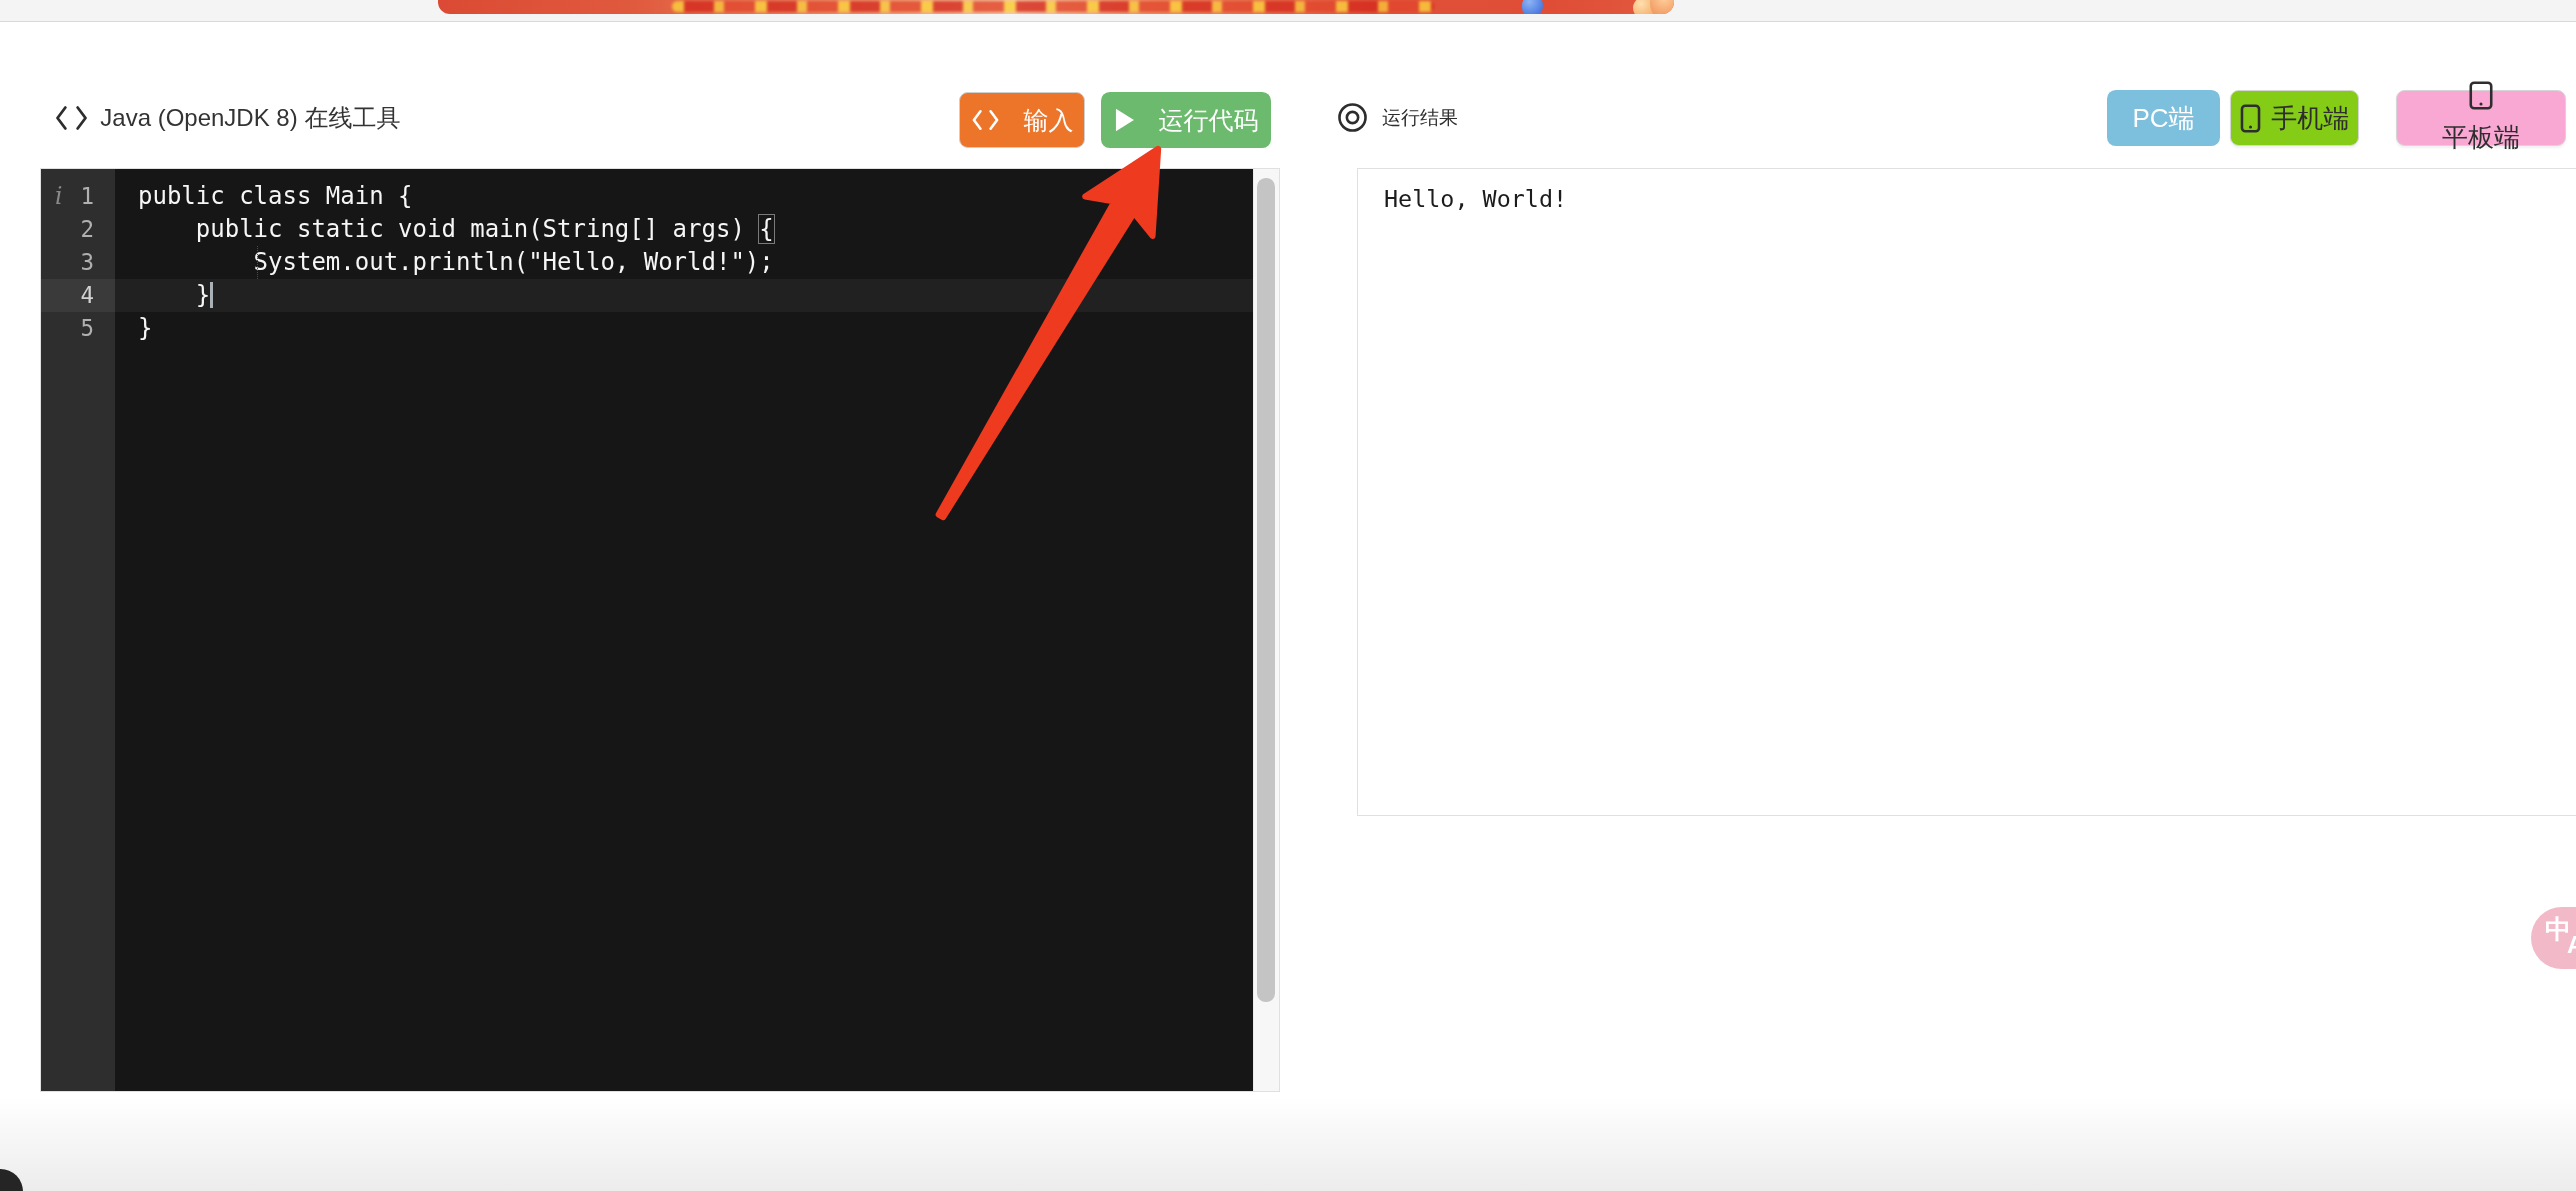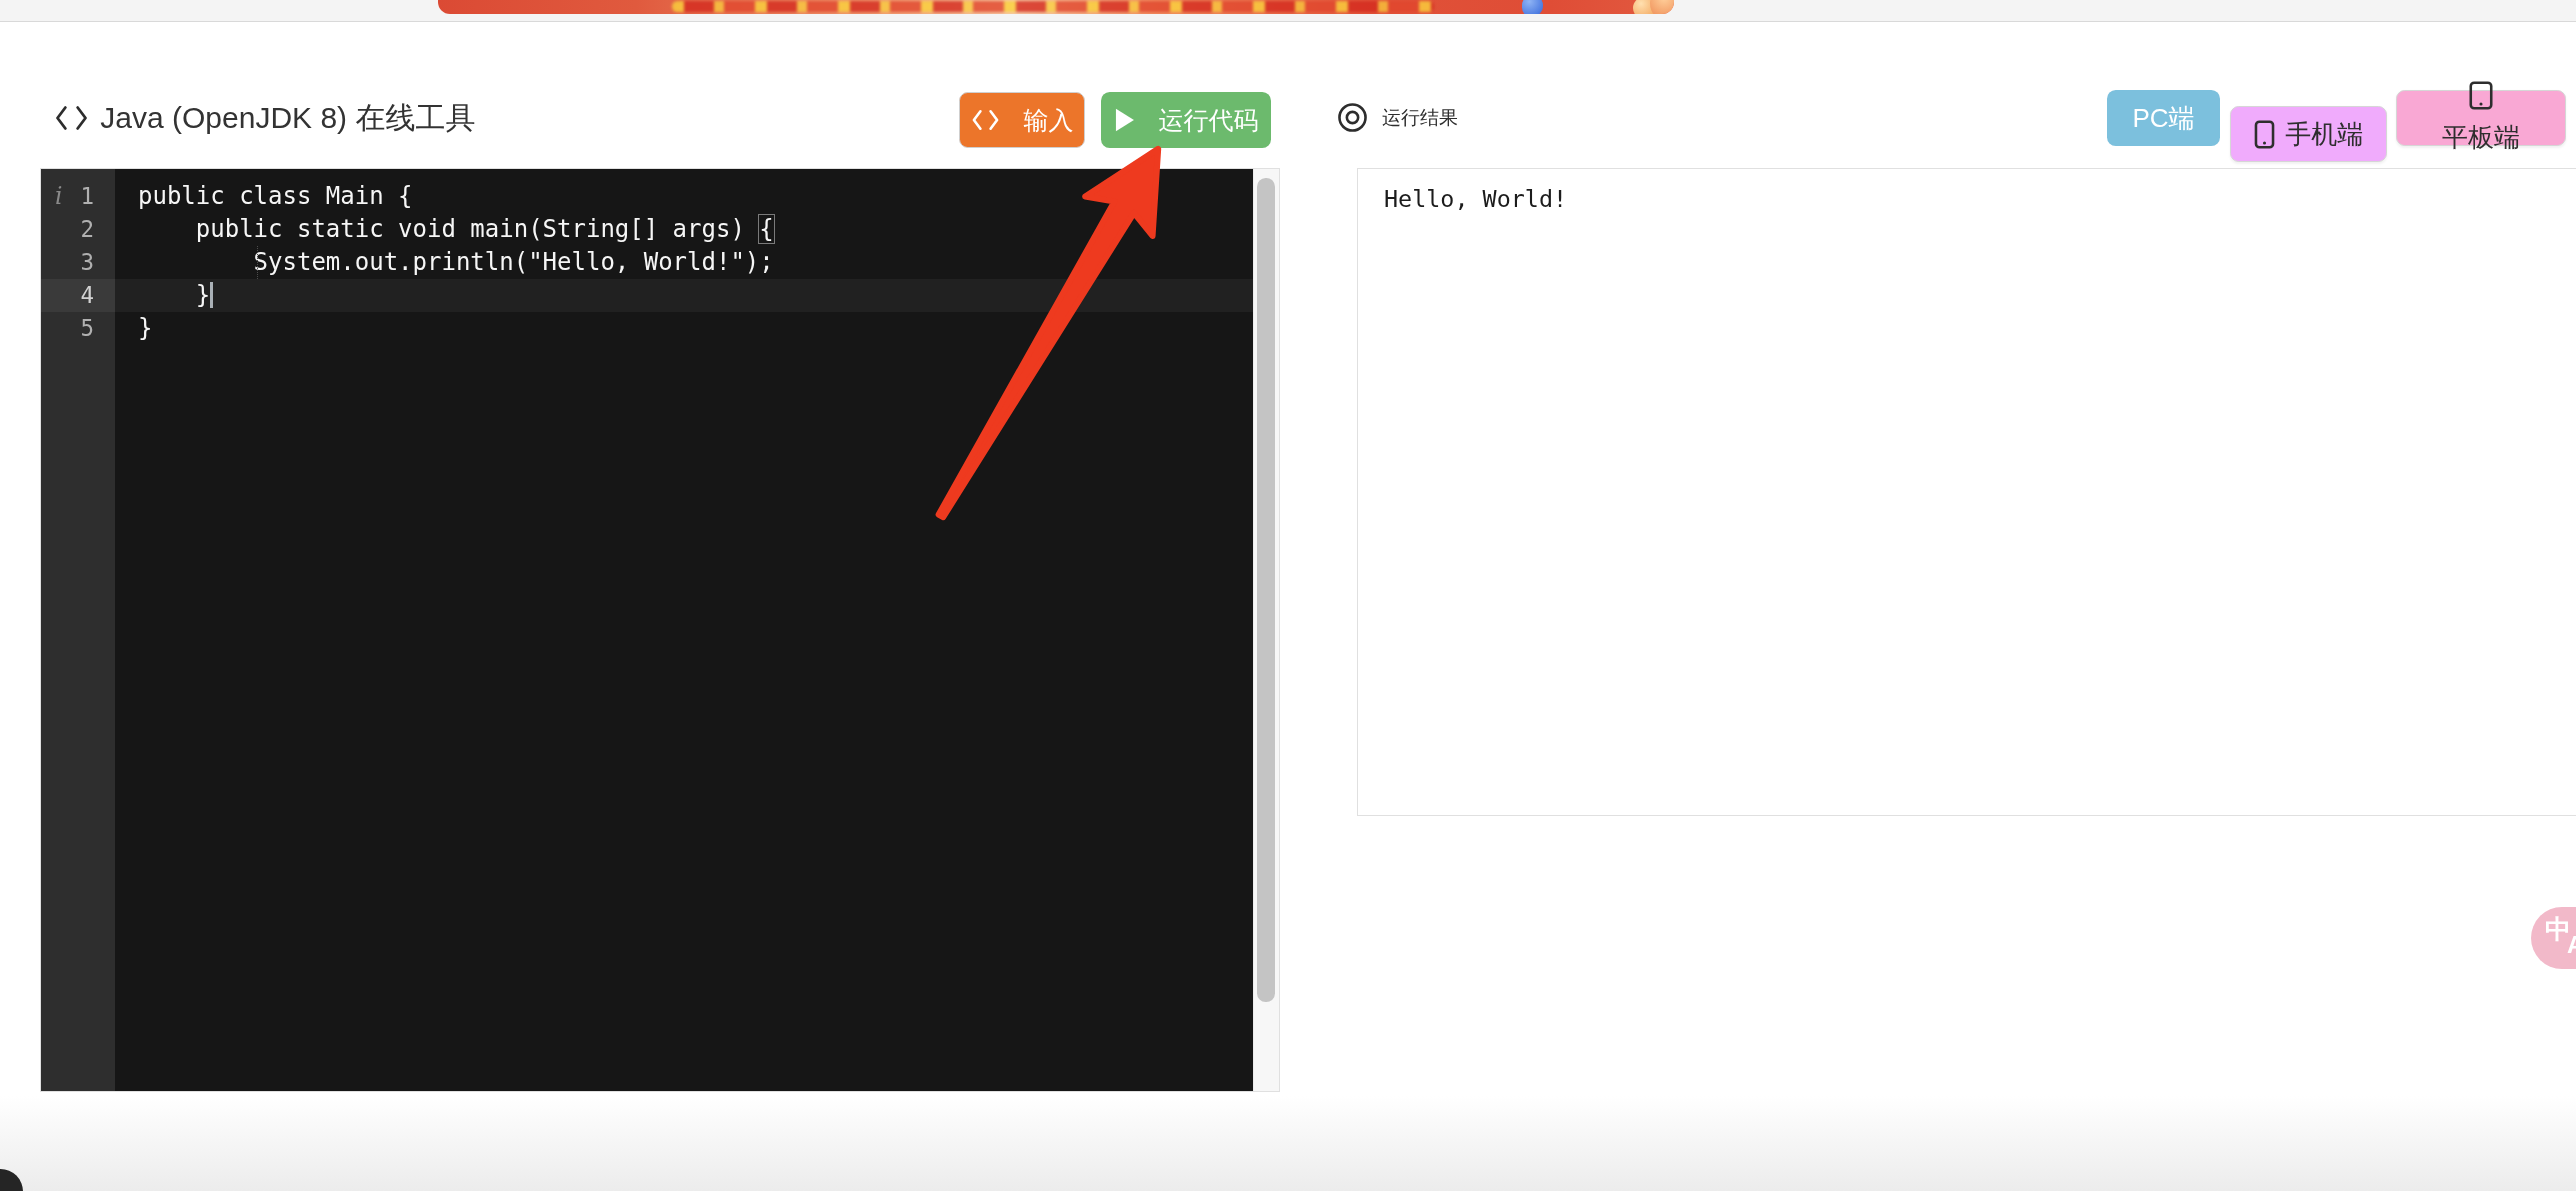--- a/index.html
+++ b/index.html
@@ -18,31 +18,31 @@
     background:repeating-linear-gradient(90deg, rgba(250,210,60,.95) 0 12px, rgba(211,42,30,.95) 12px 42px, rgba(250,210,60,.85) 42px 52px, rgba(224,70,45,.95) 52px 83px);
     filter:blur(1.7px); border-radius:5.2px; opacity:.85; }
   .banner-drop { position:absolute; left:1084px; top:-5.2px; width:21px; height:22.5px;
     background:radial-gradient(circle at 35% 30%, #8fb4f4, #2f62d8); border-radius:50% 50% 55% 45%; }
   .banner-ball1 { position:absolute; left:1195px; top:-3.5px; width:22.5px; height:22.5px; border-radius:50%;
     background:radial-gradient(circle at 35% 30%, #ffe0b0, #f09b4e); }
   .banner-ball2 { position:absolute; left:1212px; top:-14px; width:35px; height:35px; border-radius:50%;
     background:radial-gradient(circle at 40% 35%, #ffcf9a, #e8743c); }
   
   .page-title { position:absolute; left:54px; top:99px; height:38px; display:flex; align-items:center; gap:11.3px;
-    color:#333; font-size:30px; font-weight:500; }
+    color:#333; font-size:24px; font-weight:500; }
   .btn { position:absolute; display:flex; align-items:center; justify-content:center; gap:24px;
     height:56px; border-radius:8.7px; color:#fff; font-size:25px; cursor:pointer; }
   .btn-input  { left:959px; top:92px; width:126px; background:#ec752a; border:1.7px solid #cfcfcf; }
   .btn-run    { left:1101px; top:92px; width:170px; background:#6cba6d; border:none; }
   .result-label { position:absolute; left:1336px; top:100px; height:35px; display:flex; align-items:center; gap:13px;
     color:#2d2d2d; font-size:19px; font-weight:500; }
   .tab { position:absolute; top:90px; height:56px; display:flex; align-items:center; justify-content:center; gap:10.4px;
     border-radius:8.7px; font-size:26px; cursor:pointer; }
   .tab-pc     { left:2107px; width:113px; background:#7cc0dd; color:#fff; border:none; }
-  .tab-mobile { left:2230px; width:157px; background:#f0abfc; color:#2e2e2e; border:1.7px solid #d6d6d6; box-shadow:0 1.7px 2.6px rgba(0,0,0,.06);margin-top:16px; }
+  .tab-mobile { left:2230px; width:129px; background:#84cc16; color:#2e2e2e; border:1.7px solid #d6d6d6; box-shadow:0 1.7px 2.6px rgba(0,0,0,.06); }
   .tab-tablet { left:2396px; width:170px; background:#f9a8d4; color:#2e2e2e; border:1.7px solid #d6d6d6; box-shadow:0 1.7px 2.6px rgba(0,0,0,.06);flex-direction:column; }
   
   .editor-panel { position:absolute; left:40px; top:168px; width:1240px; height:924px;
     border:1.7px solid #e0e0e0; background:#161616; }
   .editor-gutter-col { position:absolute; left:0; top:0; bottom:0; width:74px; background:#2e2e2e; }
   .editor-scroll-lane { position:absolute; right:0; top:0; bottom:0; width:26px; background:#f7f7f7; border-left:0.9px solid #ececec; }
   .editor-scroll-thumb { position:absolute; right:4.3px; top:8.7px; width:17.3px; height:824px; background:#c4c4c4; border-radius:8.7px; }
   .editor-rows { position:absolute; left:0; top:11.3px; right:26px; }
   .editor-row { position:relative; display:flex; height:33px; line-height:33px; }
   .cell-gutter { width:74px; flex:0 0 74px; position:relative; background:transparent;

